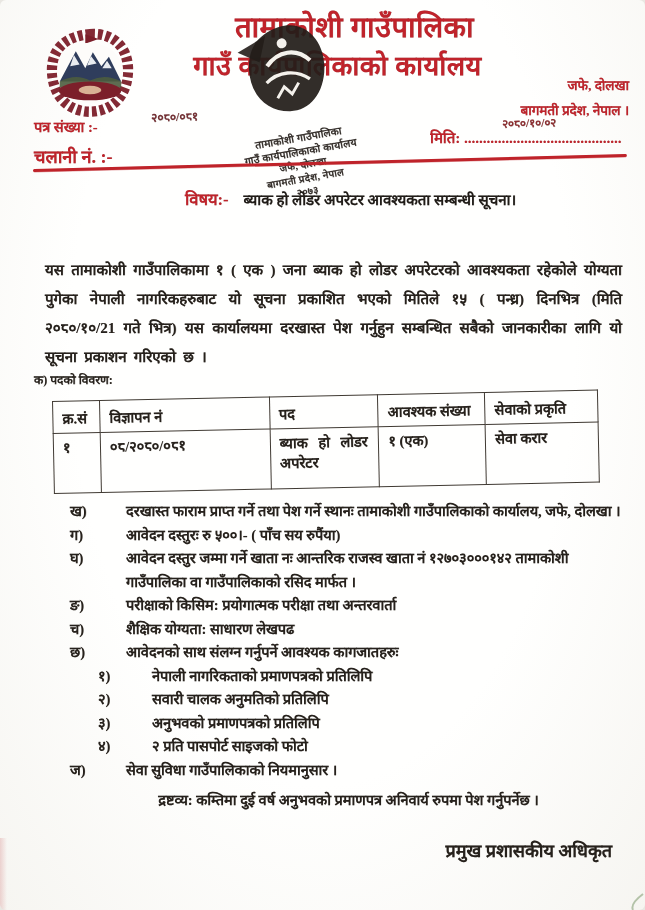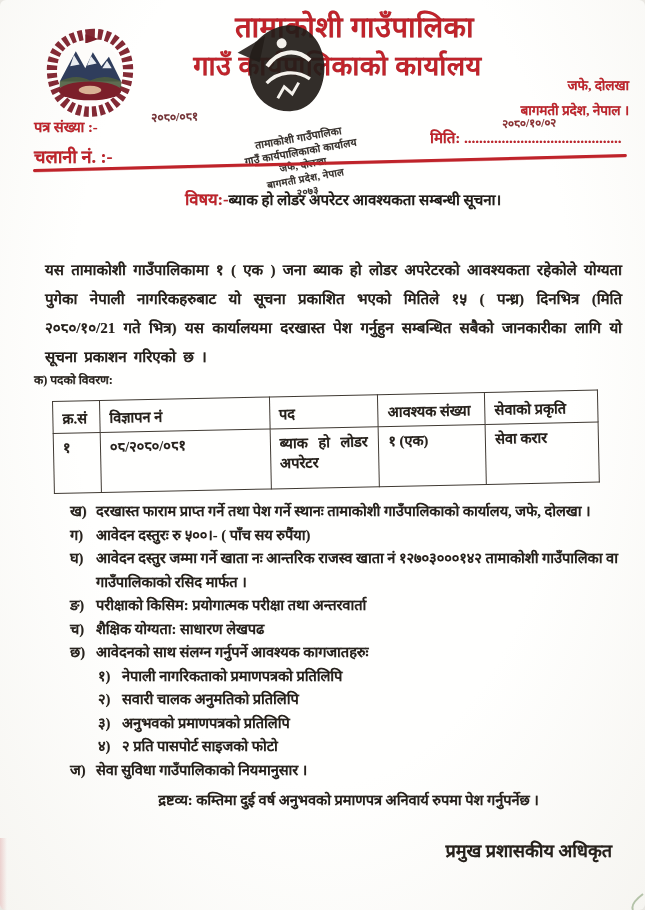--- a/index.html
+++ b/index.html
@@ -23,38 +23,38 @@
   .letter-no { position:absolute; top:116px; left:34px; color:#c0232b; font-weight:bold; font-size:14.5px; }
   .dispatch-no { position:absolute; top:144px; left:34px; color:#c0232b; font-weight:bold; font-size:18px; }
   .letter-no-value { position:absolute; top:108px; left:151px; color:#753035; font-size:12px; font-weight:bold; transform:rotate(-2deg); }
   .red-rule { position:absolute; top:169px; left:33px; width:594px; height:2.6px; background:#bf232a; border-radius:2px; transform-origin:0 50%; transform:rotate(-1.45deg); box-shadow:0 0.5px 0 rgba(191,35,42,.4); }
   
   .stamp { position:absolute; top:16px; left:198px; width:190px; transform:rotate(-10deg); text-align:center; color:rgba(30,25,21,0.85); font-weight:bold; pointer-events:none; }
   .stamp-lines { margin-top:-4px; }
   .stamp-lines div { font-size:10.5px; line-height:13.5px; letter-spacing:0.3px; }
   .stamp-lines .s-small { font-size:10px; }
   
-  .subject { position:absolute; top:187px; left:185px; display:flex; align-items:flex-start; }
+  .subject { position:absolute; top:187px; left:185px; display:flex; gap:15px; align-items:flex-start; }
   .subject-label { color:#c0232b; font-weight:bold; font-size:16.5px; }
   .subject-text { font-weight:bold; font-size:15px; padding-top:2px; color:#201c18; }
   
   .para { position:absolute; top:256px; left:45px; width:577px; font-size:15px; font-weight:600; line-height:29px; text-align:justify; word-spacing:3.5px; color:#26211c; }
   .sec-heading { position:absolute; top:371px; left:34px; font-size:12px; font-weight:bold; }
   
   .table-wrap { position:absolute; top:401px; left:52px; width:546px; transform-origin:0 0; transform:rotate(-1.2deg); }
   table { border-collapse:collapse; width:546px; }
   th,td { border:1.7px solid #403a33; padding:3px 9px; font-size:14.5px; text-align:left; vertical-align:top; color:#26211c; }
   th { height:32px; font-weight:700; vertical-align:middle; }
   td { height:60px; font-weight:600; }
   .cell-post { word-spacing:7px; }
   
   .list { position:absolute; top:500px; left:70px; width:558px; font-size:14.5px; font-weight:600; line-height:23.5px; color:#26211c; }
   .li { display:flex; }
   .li-label { flex:0 0 26px; }
-  .li-text { flex:1; }
+  .li-text { flex:1;margin-left:30px; }
   .sub { margin-left:28px; }
   .sub .li-label { flex:0 0 24px; }
   .note { position:absolute; top:789px; left:71px; width:555px; font-size:14.5px; font-weight:700; color:#26211c;text-align:center; }
   .signature { position:absolute; top:838px; right:33px; font-size:18px; font-weight:700; color:#26211c; }
   
   .corner-mark { position:absolute; right:0; bottom:0; width:28px; height:18px; opacity:.55; }
   .edge-smudge { position:absolute; left:0; top:838px; width:7px; height:72px; background:linear-gradient(to right, rgba(214,140,140,.35), rgba(214,140,140,0)); }
 </style>
 </head>
 <body>

